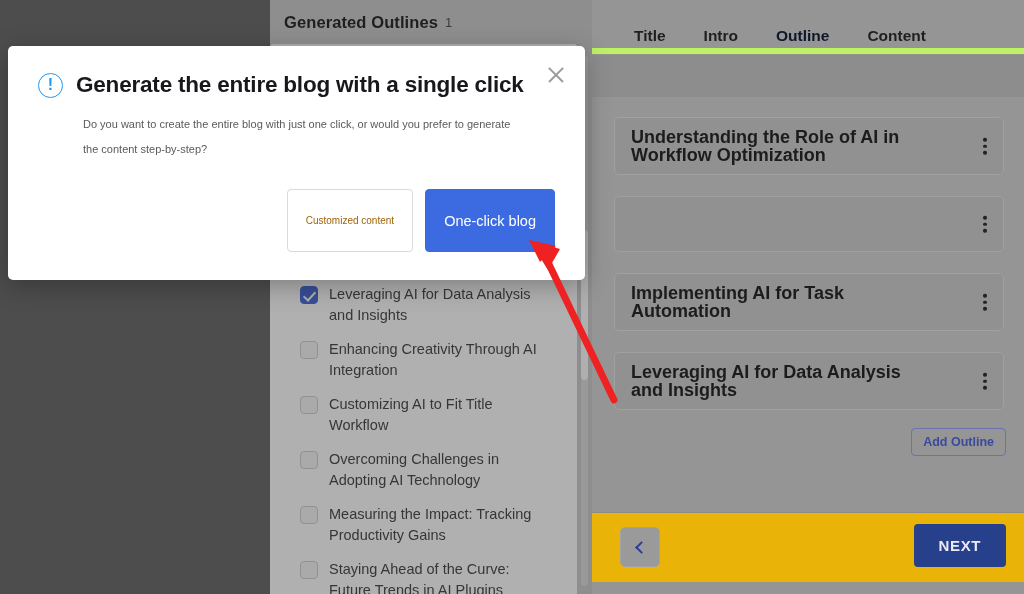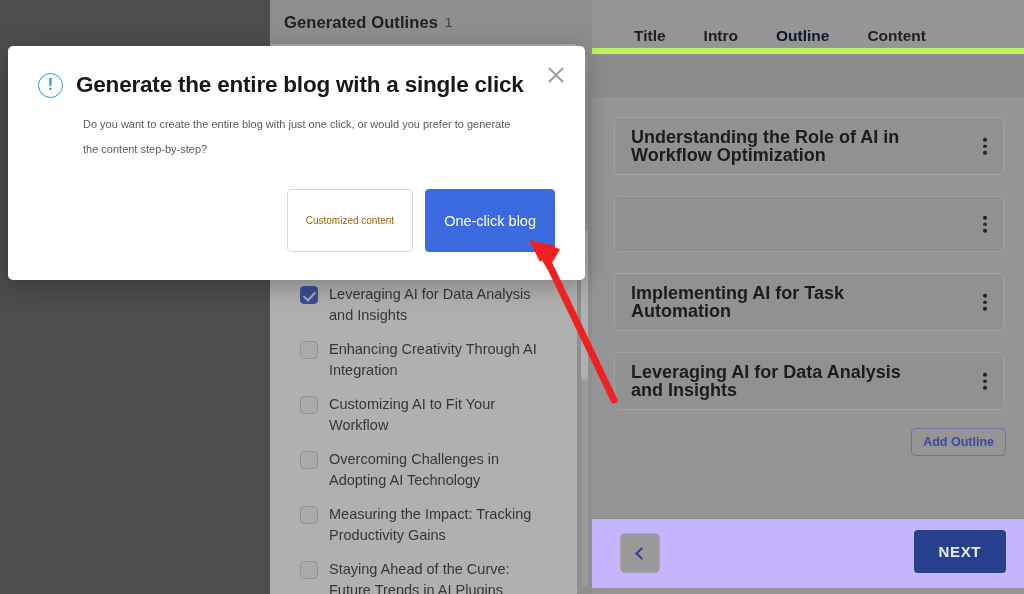--- a/index.html
+++ b/index.html
@@ -229,23 +229,23 @@
     background: transparent;
     border: 1px solid #6a73ad;
     border-radius: 4px;
     padding: 6px 11px;
     cursor: pointer;
     font-family: inherit;
   }
 
   .right-footer {
     position: absolute;
-    left: 0; bottom: 6px;
+    left: 0; bottom: 12px;
     width: 432px; height: 70px;
-    background: #c4b5fd;
+    background: #eab308;
     border-top: 1px solid #8b8b8b;
   }
   .back-btn {
     position: absolute;
     left: 28px; top: 14px;
     width: 40px; height: 40px;
     border: 1px solid #a3a3a3;
     border-radius: 5px;
     background: #9a9a9a;
     display: flex;
@@ -392,21 +392,21 @@
           <span class="check-label">Leveraging AI for Data Analysis and Insights</span>
         </div>
 
         <div class="check-row">
           <span class="cb"></span>
           <span class="check-label">Enhancing Creativity Through AI Integration</span>
         </div>
 
         <div class="check-row">
           <span class="cb"></span>
-          <span class="check-label">Customizing AI to Fit Your Workflow</span>
+          <span class="check-label">Customizing AI to Fit Title Workflow</span>
         </div>
 
         <div class="check-row">
           <span class="cb"></span>
           <span class="check-label">Overcoming Challenges in Adopting AI Technology</span>
         </div>
 
         <div class="check-row">
           <span class="cb"></span>
           <span class="check-label">Measuring the Impact: Tracking Productivity Gains</span>

